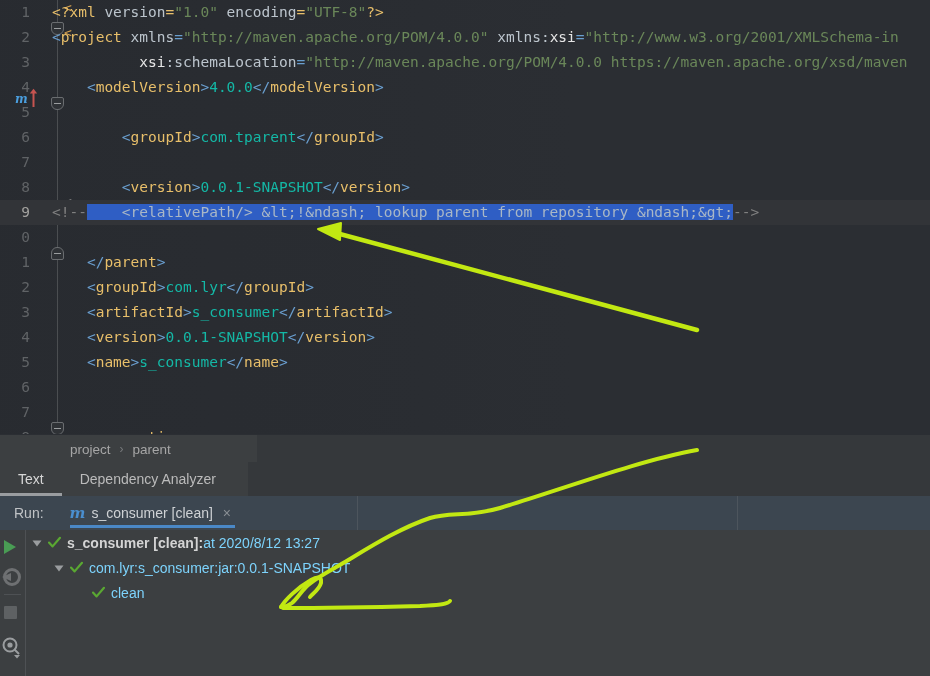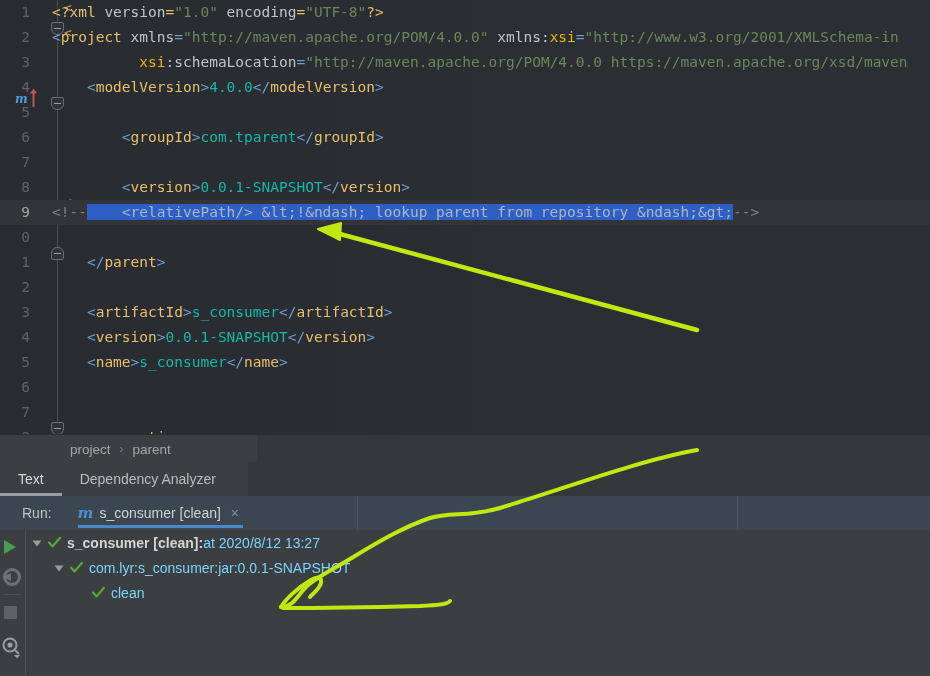--- a/index.html
+++ b/index.html
@@ -123,21 +123,21 @@
   .chev { position:absolute; color:#d8a250; font-size:13px;
     font-family:"DejaVu Sans Mono","Liberation Mono",monospace; }
 
   
   .sel { background:#2f5ec4; color:#a9b7c6; }
 
   
   .t-punct   { color:#6a9fd0; }
   .t-tag     { color:#e8bf6a; }
   .t-attr    { color:#bcc5cd; }
-  .t-attrns  { color:#eab308; }
+  .t-attrns  { color:#e5e5e5; }
   .t-val     { color:#6a8759; }
   .t-text    { color:#14b8a6; }
   .t-comment { color:#808080; }
   .t-proc    { color:#e8bf6a; }
 
   
   .breadcrumb {
     position:absolute; left:0; top:434px; width:930px; height:28px;
     background:#3c3f41;
     display:flex; align-items:center;
@@ -277,21 +277,21 @@
         <div class="ln-row"><div class="gutter-num">2</div><div class="code-text"><span class="t-punct">&lt;</span><span class="t-tag">project</span><span class="t-attr"> xmlns</span><span class="t-punct">=</span><span class="t-val">"http://maven.apache.org/POM/4.0.0"</span><span class="t-attr"> xmlns:</span><span class="t-attrns">xsi</span><span class="t-punct">=</span><span class="t-val">"http://www.w3.org/2001/XMLSchema-in</span></div></div>
         <div class="ln-row"><div class="gutter-num">3</div><div class="code-text"><span class="t-attr">          </span><span class="t-attrns">xsi</span><span class="t-attr">:schemaLocation</span><span class="t-punct">=</span><span class="t-val">"http://maven.apache.org/POM/4.0.0 https://maven.apache.org/xsd/maven</span></div></div>
         <div class="ln-row"><div class="gutter-num">4</div><div class="code-text"><span class="t-punct">    &lt;</span><span class="t-tag">modelVersion</span><span class="t-punct">&gt;</span><span class="t-text">4.0.0</span><span class="t-punct">&lt;/</span><span class="t-tag">modelVersion</span><span class="t-punct">&gt;</span></div></div>
         <div class="ln-row"><div class="gutter-num">5</div></div>
         <div class="ln-row"><div class="gutter-num">6</div><div class="code-text"><span class="t-punct">        &lt;</span><span class="t-tag">groupId</span><span class="t-punct">&gt;</span><span class="t-text">com.tparent</span><span class="t-punct">&lt;/</span><span class="t-tag">groupId</span><span class="t-punct">&gt;</span></div></div>
         <div class="ln-row"><div class="gutter-num">7</div></div>
         <div class="ln-row"><div class="gutter-num">8</div><div class="code-text"><span class="t-punct">        &lt;</span><span class="t-tag">version</span><span class="t-punct">&gt;</span><span class="t-text">0.0.1-SNAPSHOT</span><span class="t-punct">&lt;/</span><span class="t-tag">version</span><span class="t-punct">&gt;</span></div></div>
         <div class="ln-row hl"><div class="gutter-num">9</div><div class="code-text" style="left: 52px;"><span class="t-comment">&lt;!--</span><span class="sel">    &lt;relativePath/&gt; &amp;lt;!&amp;ndash; lookup parent from repository &amp;ndash;&amp;gt;</span><span class="t-comment">--&gt;</span></div></div>
         <div class="ln-row"><div class="gutter-num">0</div><div class="code-text"></div></div>
         <div class="ln-row"><div class="gutter-num">1</div><div class="code-text"><span class="t-punct">    &lt;/</span><span class="t-tag">parent</span><span class="t-punct">&gt;</span></div></div>
-        <div class="ln-row"><div class="gutter-num">2</div></div>
+        <div class="ln-row"><div class="gutter-num">2</div><div class="code-text"><span class="t-punct">    &lt;</span><span class="t-tag">groupId</span><span class="t-punct">&gt;</span><span class="t-text">com.lyr</span><span class="t-punct">&lt;/</span><span class="t-tag">groupId</span><span class="t-punct">&gt;</span></div></div>
         <div class="ln-row"><div class="gutter-num">3</div><div class="code-text"><span class="t-punct">    &lt;</span><span class="t-tag">artifactId</span><span class="t-punct">&gt;</span><span class="t-text">s_consumer</span><span class="t-punct">&lt;/</span><span class="t-tag">artifactId</span><span class="t-punct">&gt;</span></div></div>
         <div class="ln-row"><div class="gutter-num">4</div><div class="code-text"><span class="t-punct">    &lt;</span><span class="t-tag">version</span><span class="t-punct">&gt;</span><span class="t-text">0.0.1-SNAPSHOT</span><span class="t-punct">&lt;/</span><span class="t-tag">version</span><span class="t-punct">&gt;</span></div></div>
         <div class="ln-row"><div class="gutter-num">5</div><div class="code-text"><span class="t-punct">    &lt;</span><span class="t-tag">name</span><span class="t-punct">&gt;</span><span class="t-text">s_consumer</span><span class="t-punct">&lt;/</span><span class="t-tag">name</span><span class="t-punct">&gt;</span></div></div>
         <div class="ln-row"><div class="gutter-num">6</div></div>
         <div class="ln-row"><div class="gutter-num">7</div><div class="code-text"></div></div>
         <div class="ln-row"><div class="gutter-num">8</div><div class="code-text"><span class="t-punct">    &lt;</span><span class="t-tag">properties</span><span class="t-punct">&gt;</span></div></div>
       </div>
   </div>
 
   <div class="breadcrumb">
@@ -311,21 +311,21 @@
       <span>Dependency Analyzer</span>
     </div>
   </div>
 
   <div class="runwin">
 
     <div class="run-header">
       <div class="hdr-sep" style="left:357px;"></div>
       <div class="hdr-sep" style="left:737px;"></div>
       <div style="width:14px"></div>
-      <span class="run-label" style="margin-left:8px;">Run:</span>
+      <span class="run-label" style="margin-left:0;">Run:</span>
       <div style="width:12px"></div>
       <div class="run-tab">
         <span class="mvn-glyph">m</span>
         <span>s_consumer [clean]</span>
         <span class="run-tab-close">×</span>
       </div>
     </div>
 
     <div class="run-body">
 

